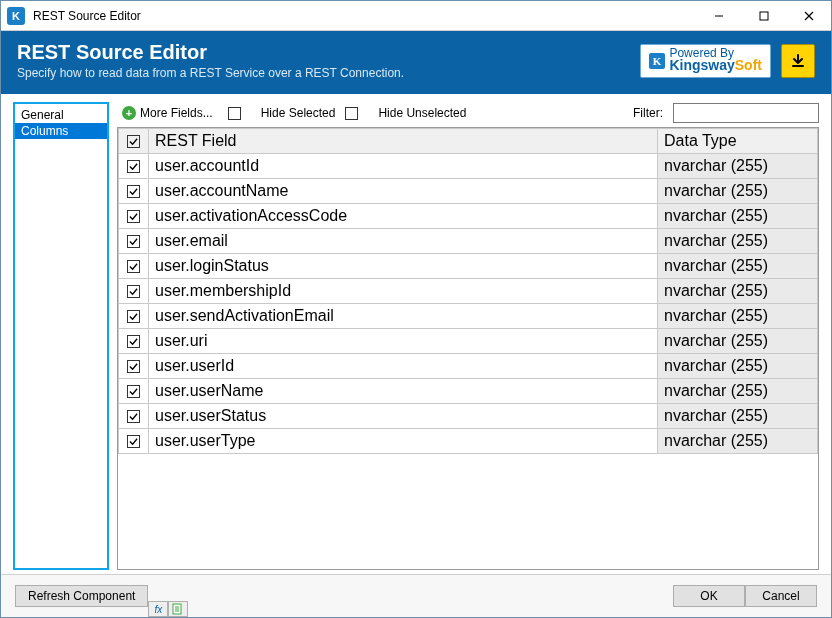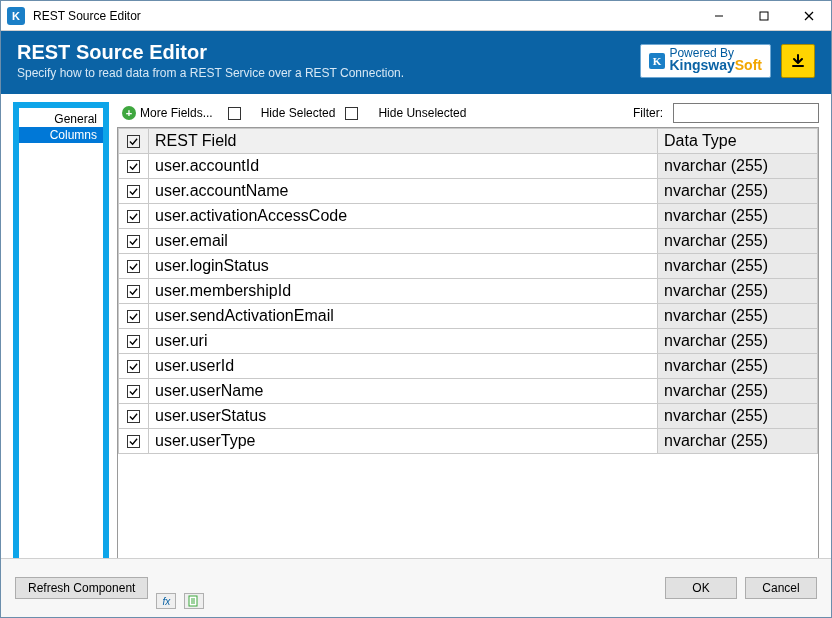--- a/index.html
+++ b/index.html
@@ -21,21 +21,21 @@
   .brand { display:flex; align-items:center; gap:10px; }
   .brand-box { background:#fff; border:1px solid #6ea8d4; border-radius:2px; padding:4px 8px; display:flex; align-items:center; gap:4px;}
   .brand-box .pb { font-size:12px; color:#005a9e; text-align:left; line-height:8px;}
   .brand-box .kw { font-size:14px; }
   .brand-box .kw .k1{ color:#0b63a5; font-weight:600;}
   .brand-box .kw .k2{ color:#f2a600; font-weight:700;}
   .dlbtn { width:34px; height:34px; background:#ffd400; border:1px solid #a98d00; border-radius:2px; display:flex; align-items:center; justify-content:center;}
 
   
   .content { display:flex; padding:8px 12px 0 12px; gap:8px; height:476px;}
-  .sidebar { width:96px; border:6px solid #0ea5e9; background:#fff; padding:3px 0;text-align:right;}
+  .sidebar { width:96px; border:2px solid #0ea5e9; background:#fff; padding:3px 0;}
   .side-item { padding:1px 6px; font-size:12px; cursor:default;}
   .side-item.sel { background:#0078d7; color:#fff; }
 
   .mainpane { flex:1; display:flex; flex-direction:column; }
   .toolbar { display:flex; align-items:center; height:22px; gap:10px; margin-bottom:3px;}
   .morefields { display:flex; align-items:center; gap:4px; border:1px solid transparent; padding:1px 4px;}
   .plus-icon { width:14px; height:14px; background:#3fa73f; border-radius:50%; color:#fff; display:flex; align-items:center; justify-content:center; font-size:11px; font-weight:bold; line-height:1;}
   .chk-label { display:flex; align-items:center; gap:20px;}
   .chk-box { width:13px; height:13px; border:1px solid #333; background:#fff;}
   .spacer { flex:1; }
@@ -49,21 +49,21 @@
   .col-field { }
   .col-type { width:160px; background:#eaeaea;}
   td.col-type { background:#eaeaea; border-left:1px solid #9a9a9a;}
   th.col-type { background:#f0f0f0; border-left:1px solid #9a9a9a;}
   .cell-chk { width:13px; height:13px; border:1px solid #333; margin:0 auto; display:flex; align-items:center; justify-content:center;}
   .cell-chk svg { width:9px; height:9px; }
   tr.selected td { background:#0078d7 !important; color:#fff; }
   tr.selected td.col-type { background:#cfcfcf !important; color:#000; border:1px solid #555;}
 
   
-  .bottombar { position:absolute; left:0; right:0; bottom:0; border-top:1px solid #d0d0d0; padding:8px 14px; display:flex; align-items:center; gap:8px; background:#f7f7f7;}
+  .bottombar { position:absolute; left:0; right:0; bottom:0; border-top:1px solid #d0d0d0; padding:0 14px; display:flex; align-items:center; gap:0; background:#f7f7f7;}
   .btn { min-width:72px; height:22px; border:1px solid #adadad; background:#e1e1e1; font-size:12px; font-family:inherit; padding:0 12px; cursor:default;}
   .refresh-btn { min-width:120px;}
   .icon-btn { width:20px; height:16px; border:1px solid #b0b0b0; background:#efefef; display:flex; align-items:center; justify-content:center; font-size:10px;margin-top:26px;}
   .bottom-spacer{flex:1;}
 </style>
 </head>
 <body>
 
 <div class="titlebar">
   <div class="app-icon">K</div>

